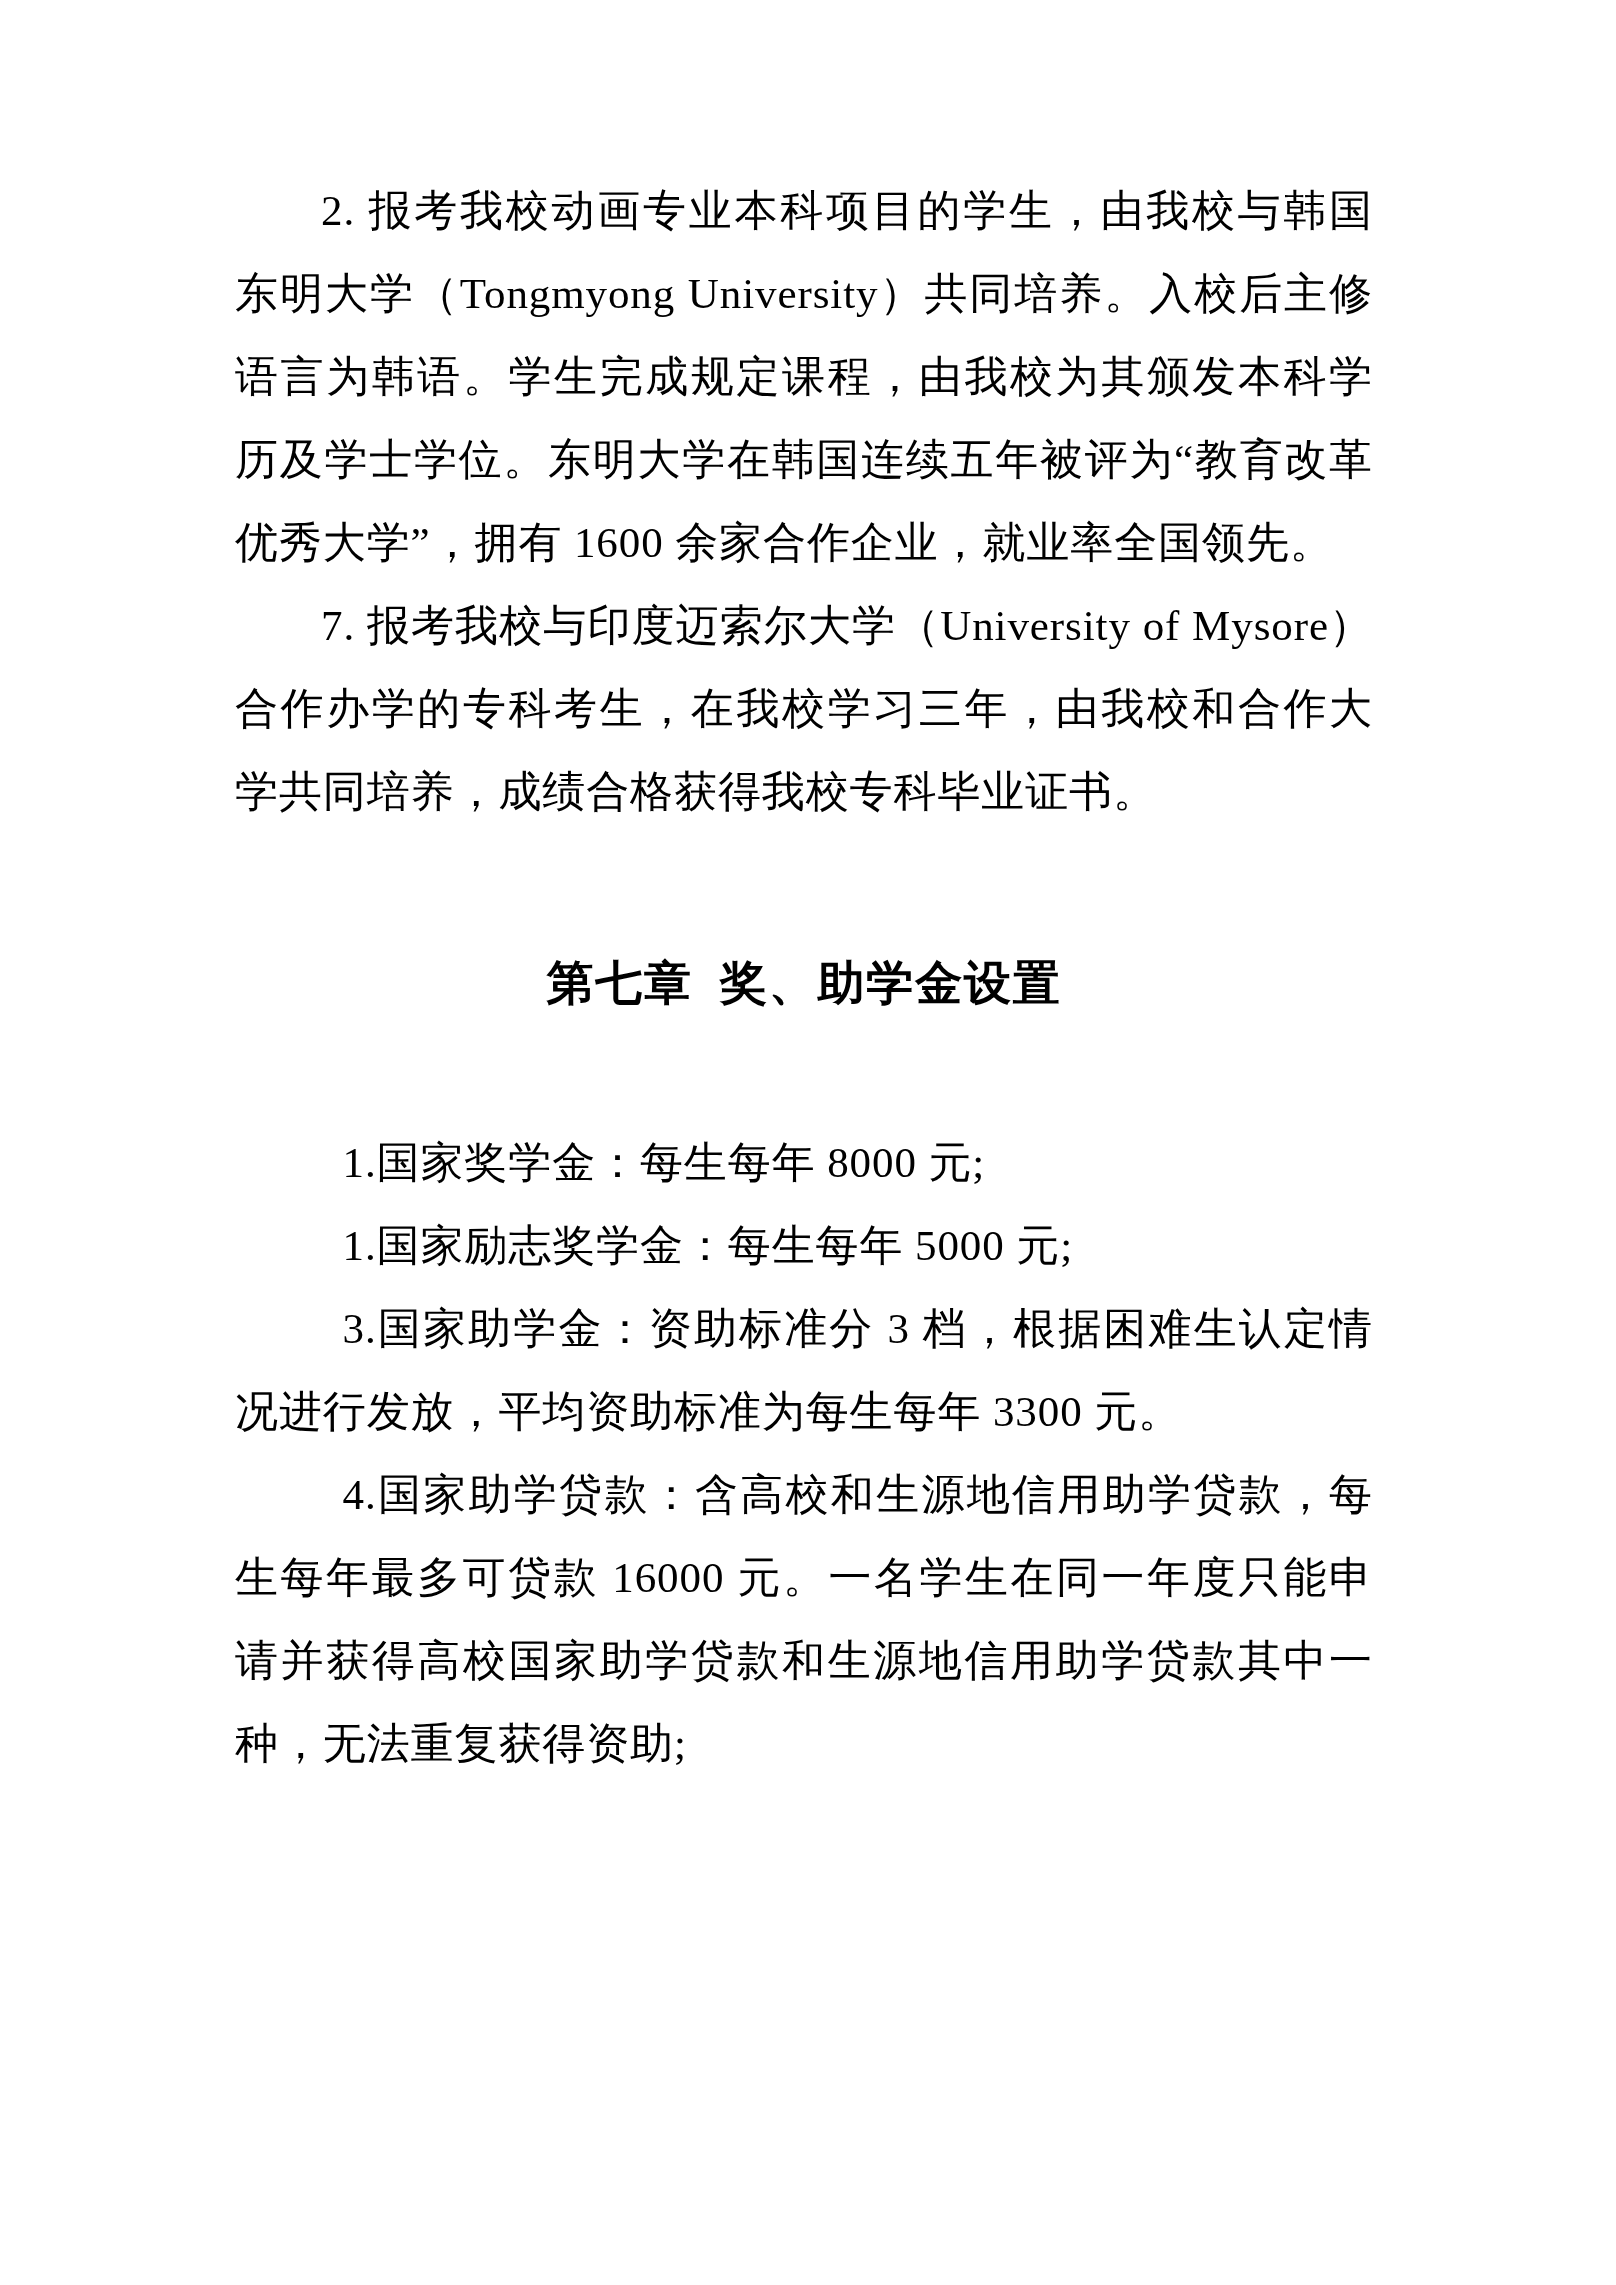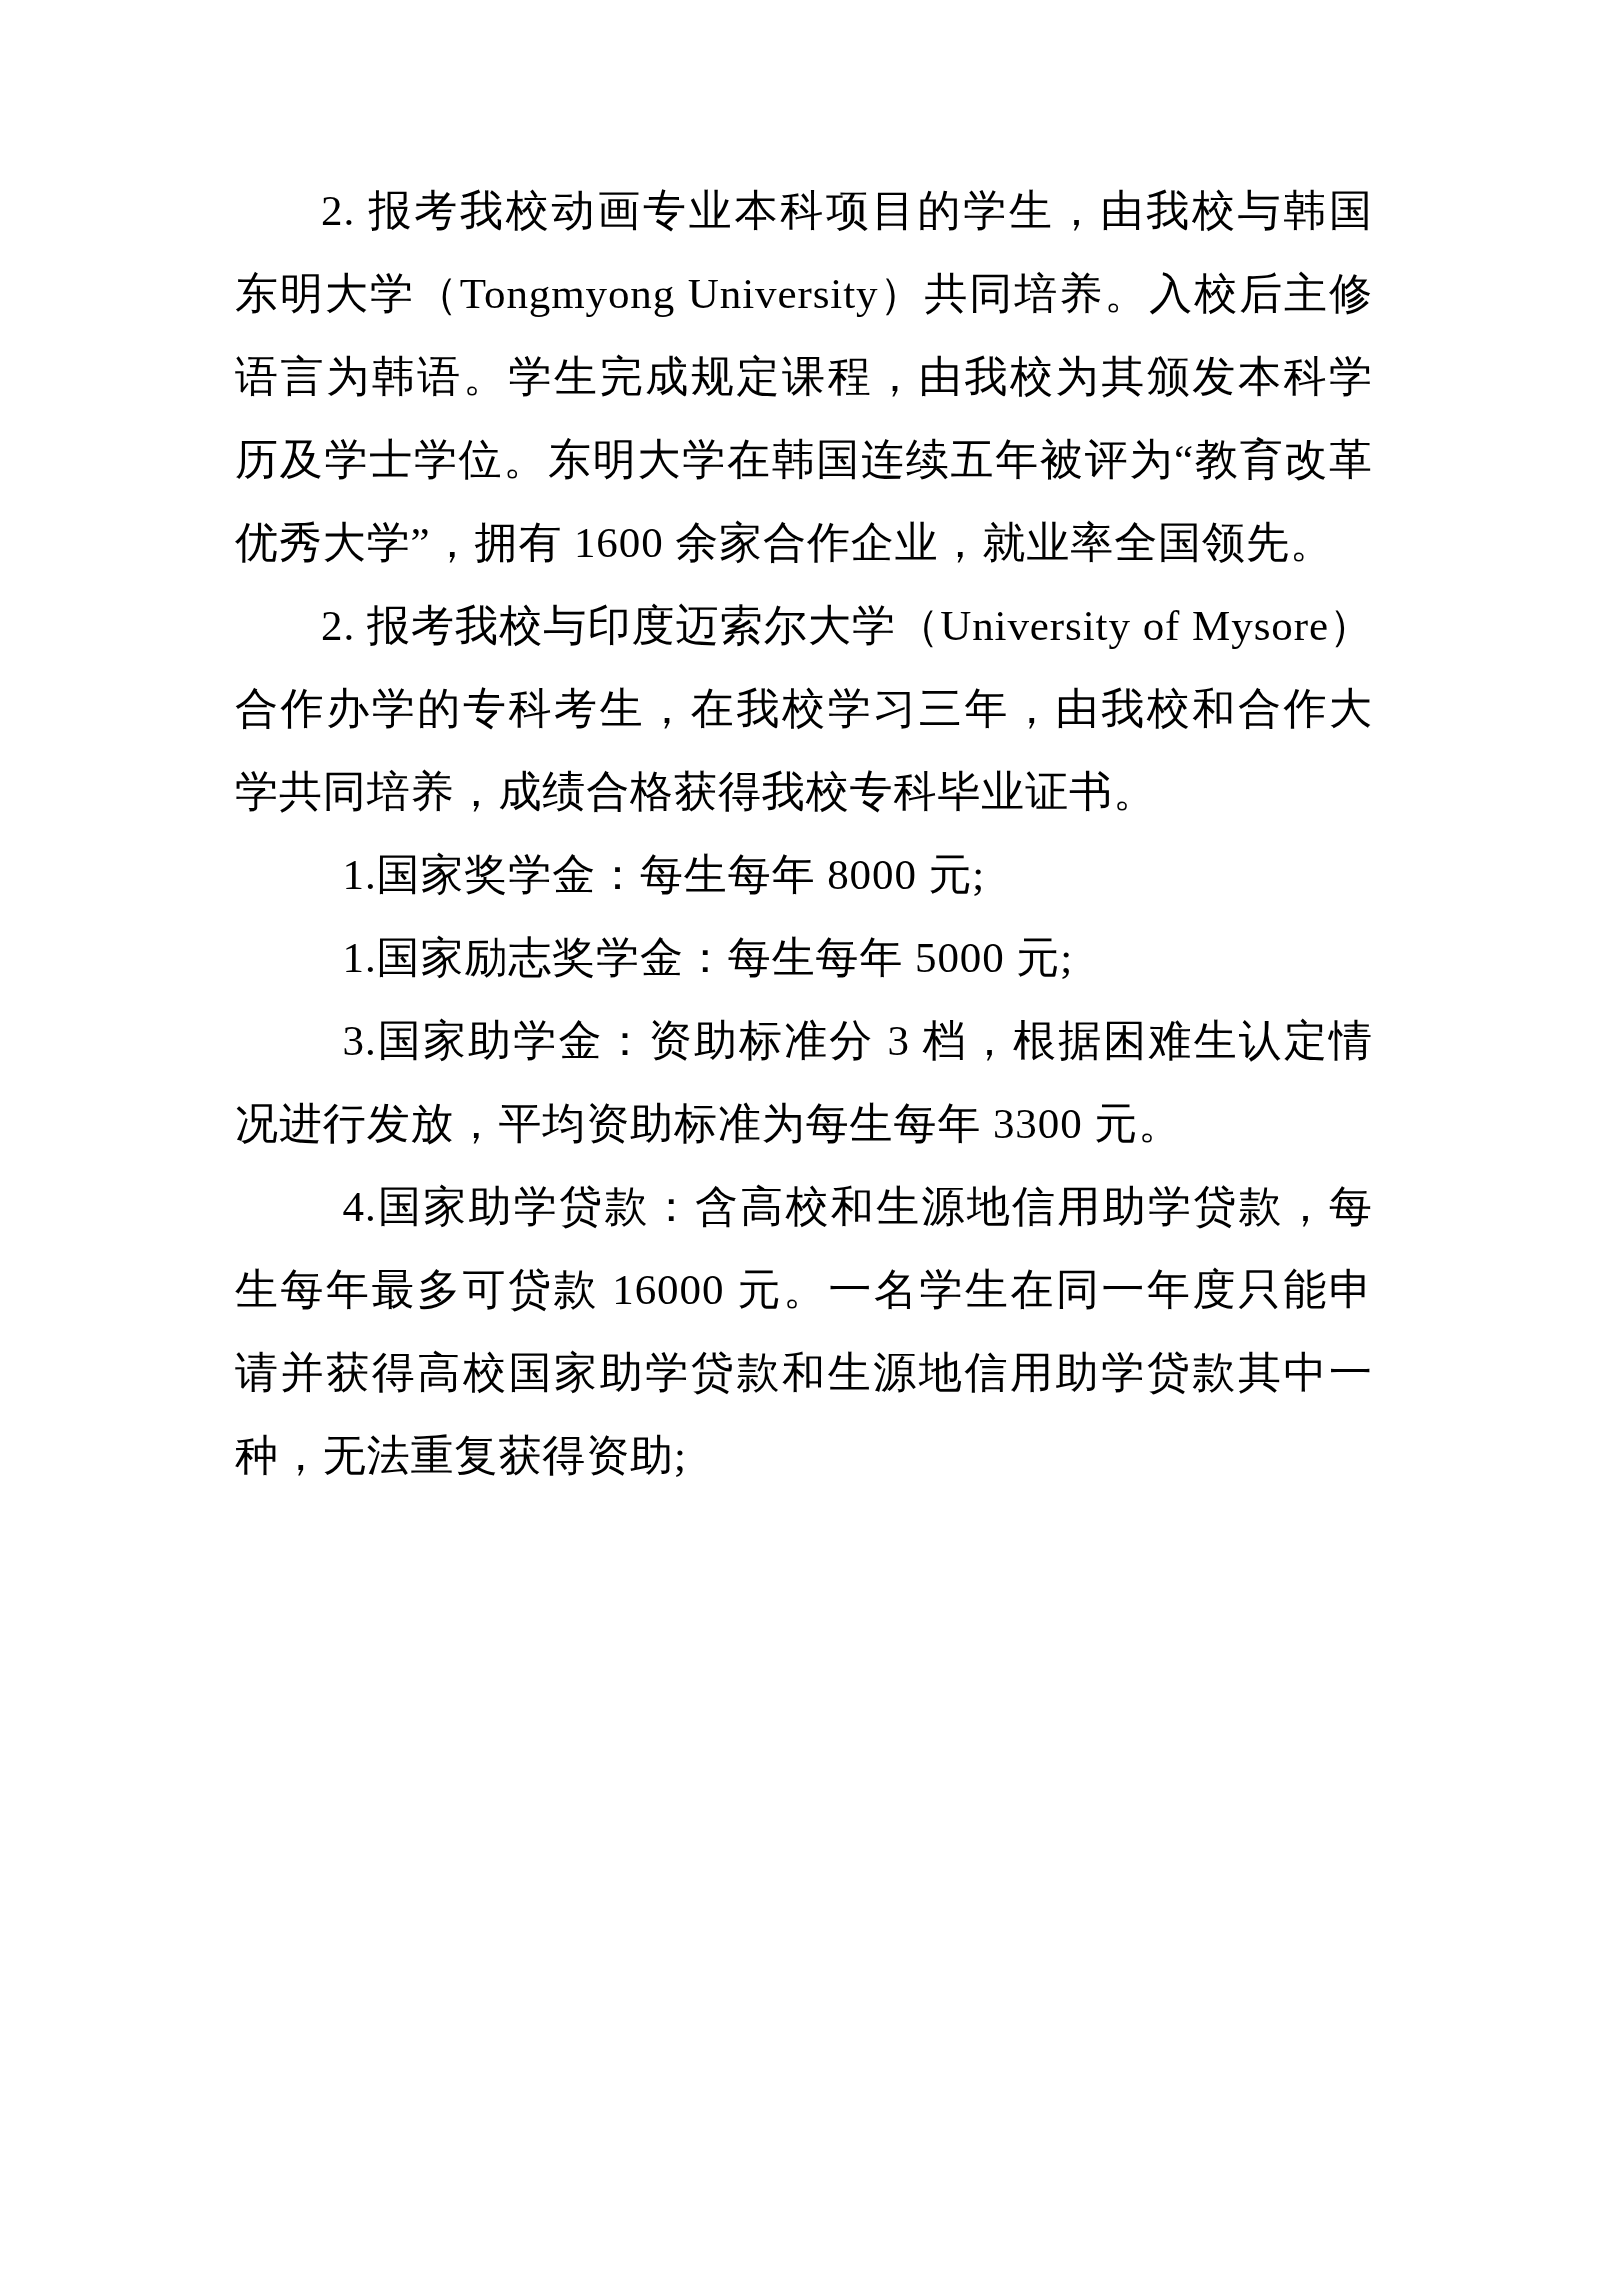--- a/index.html
+++ b/index.html
@@ -47,20 +47,21 @@
     text-indent: 0;
     white-space: pre-wrap;
   }
 </style>
 </head>
 <body>
 
 <div class="page">
   <main class="content">
     <p class="para">2. 报考我校动画专业本科项目的学生，由我校与韩国东明大学（Tongmyong University）共同培养。入校后主修语言为韩语。学生完成规定课程，由我校为其颁发本科学历及学士学位。东明大学在韩国连续五年被评为“教育改革优秀大学”，拥有 1600 余家合作企业，就业率全国领先。</p>
-    <p class="para">2. 报考我校与印度迈索尔大学（University of Mysore）合作办学的专科考生，在我校学习三年，由我校和合作大学共同培养，成绩合格获得我校专科毕业证书。</p>
+    <p class="para">7. 报考我校与印度迈索尔大学（University of Mysore）合作办学的专科考生，在我校学习三年，由我校和合作大学共同培养，成绩合格获得我校专科毕业证书。</p>
+    <h2 class="chapter-heading">第七章  奖、助学金设置</h2>
     <p class="para list-item">1.国家奖学金：每生每年 8000 元;</p>
     <p class="para list-item">1.国家励志奖学金：每生每年 5000 元;</p>
     <p class="para list-item">3.国家助学金：资助标准分 3 档，根据困难生认定情况进行发放，平均资助标准为每生每年 3300 元。</p>
     <p class="para list-item">4.国家助学贷款：含高校和生源地信用助学贷款，每生每年最多可贷款 16000 元。一名学生在同一年度只能申请并获得高校国家助学贷款和生源地信用助学贷款其中一种，无法重复获得资助;</p>
   </main>
 </div>
 
 
 </body></html>

